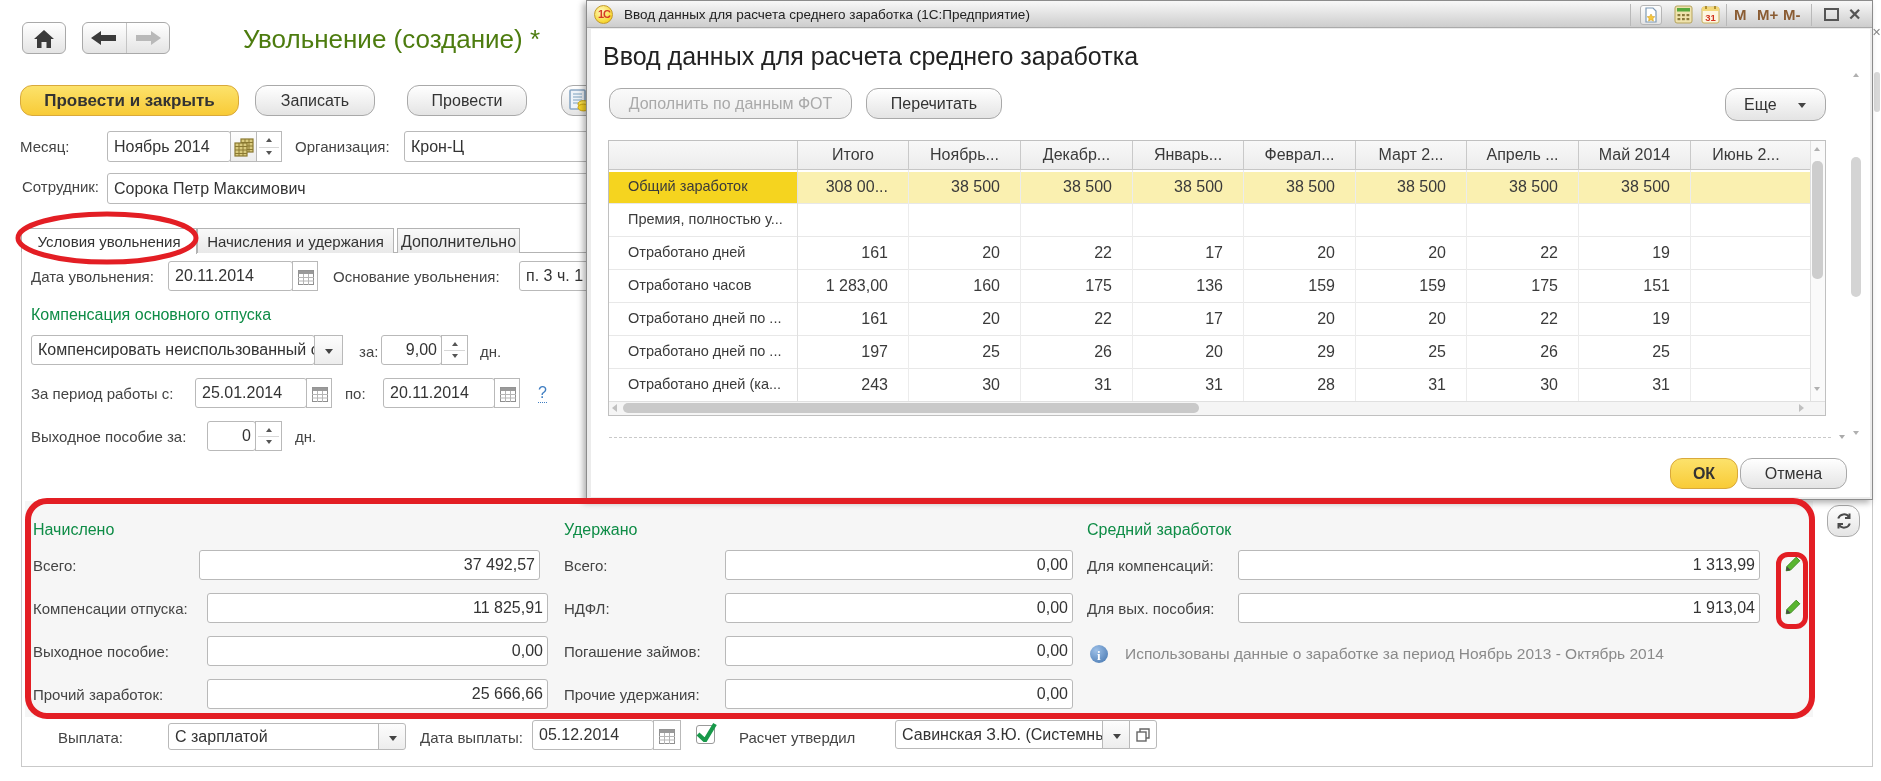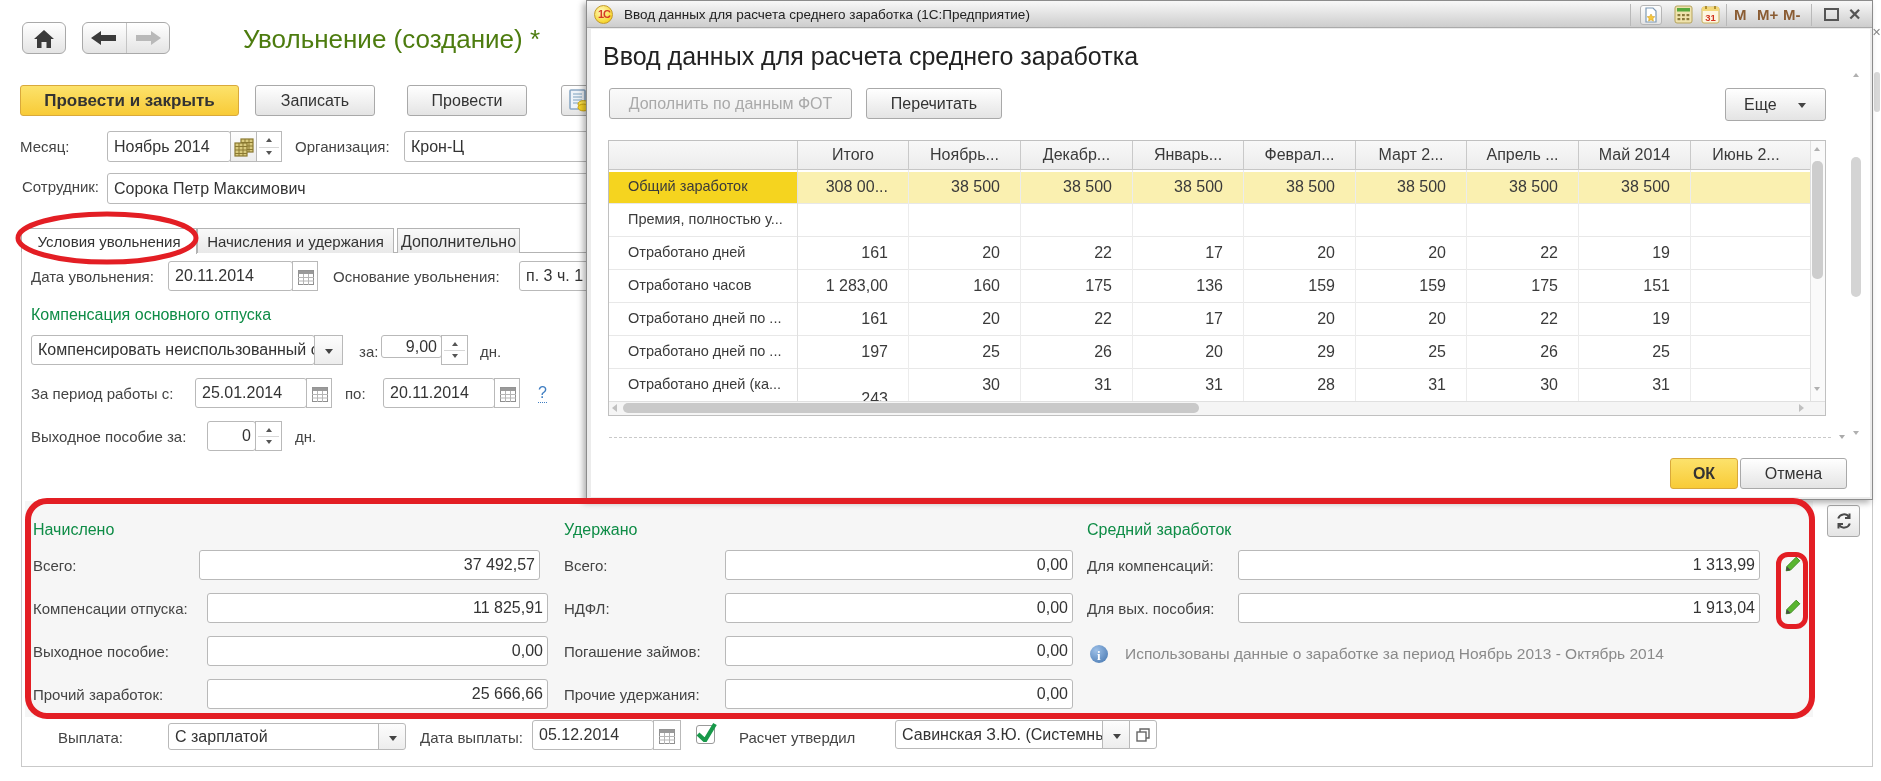--- a/index.html
+++ b/index.html
@@ -2,21 +2,21 @@
 <html><head>
 <meta charset="utf-8">
 <style>
 * { margin:0; padding:0; box-sizing:border-box; }
 html,body { width:1881px; height:781px; background:#fff; font-family:"Liberation Sans", sans-serif; overflow:hidden; position:relative; }
 .abs { position:absolute; }
 .lbl { position:absolute; font-size:15px; color:#444; white-space:nowrap; }
 .fld { position:absolute; background:#fff; border:1px solid #b9b9b9; border-radius:3px; font-size:16px; color:#333; white-space:nowrap; overflow:hidden; }
 .fld .tx { position:absolute; left:6px; top:50%; transform:translateY(-50%); }
 .fld .txr { position:absolute; right:4px; top:50%; transform:translateY(-50%); }
-.btn { position:absolute; border:1px solid #a9a9a9; border-radius:3px; background:linear-gradient(#ffffff,#e4e4e4); color:#333; font-size:16px; text-align:center; }
+.btn { position:absolute; border:1px solid #a9a9a9; border-radius:12px; background:linear-gradient(#ffffff,#e4e4e4); color:#333; font-size:16px; text-align:center; }
 .btn span { position:absolute; left:0; right:0; top:50%; transform:translateY(-50%); }
 .grn { color:#0e8c46; }
 .arrbtn { position:absolute; border:1px solid #b9b9b9; background:linear-gradient(#fdfdfd,#ededed); }
 .tridown { width:0; height:0; border-left:4px solid transparent; border-right:4px solid transparent; border-top:5px solid #444; position:absolute; }
 .triup { width:0; height:0; border-left:3px solid transparent; border-right:3px solid transparent; border-bottom:4px solid #555; position:absolute; }
 .tridn2 { width:0; height:0; border-left:3px solid transparent; border-right:3px solid transparent; border-top:4px solid #555; position:absolute; }
 .red { position:absolute; border:6px solid #e31e24; z-index:30; }
 </style>
 </head>
 <body>
@@ -131,21 +131,21 @@
 
   <div class="lbl grn" style="left:31px;top:306px;font-size:16px;">Компенсация основного отпуска</div>
 
   <div class="fld" style="left:31px;top:335px;width:284px;height:30px;">
       <span class="tx">Компенсировать неиспользованный о</span>
     </div>
   <div class="arrbtn" style="left:314px;top:335px;width:29px;height:30px;">
       <div class="tridown" style="left:10px;top:13px;"></div>
     </div>
   <div class="lbl" style="left:359px;top:343px;">за:</div>
-  <div class="fld" style="left:381px;top:335px;width:61px;height:23px;">
+  <div class="fld" style="left:381px;top:335px;width:61px;height:30px;">
       <span class="txr">9,00</span>
     </div>
   <div class="arrbtn" style="left:441px;top:335px;width:27px;height:30px;background:#fff;">
     <div class="triup" style="left:10px;top:6px;"></div>
     <div class="tridn2" style="left:10px;top:18px;"></div>
     <div style="position:absolute;left:2px;top:14px;width:21px;height:1px;background:#d7d7d7;"></div>
   </div>
   <div class="lbl" style="left:480px;top:343px;">дн.</div>
 
   <div class="lbl" style="left:31px;top:385px;">За период работы с:</div>
@@ -424,21 +424,21 @@
     <div class="abs" style="left:188px;top:194px;width:91px;height:33px;line-height:33px;text-align:right;">197</div>
     <div class="abs" style="left:299px;top:194px;width:92px;height:33px;line-height:33px;text-align:right;">25</div>
     <div class="abs" style="left:411px;top:194px;width:92px;height:33px;line-height:33px;text-align:right;">26</div>
     <div class="abs" style="left:523px;top:194px;width:91px;height:33px;line-height:33px;text-align:right;">20</div>
     <div class="abs" style="left:634px;top:194px;width:92px;height:33px;line-height:33px;text-align:right;">29</div>
     <div class="abs" style="left:746px;top:194px;width:91px;height:33px;line-height:33px;text-align:right;">25</div>
     <div class="abs" style="left:857px;top:194px;width:92px;height:33px;line-height:33px;text-align:right;">26</div>
     <div class="abs" style="left:969px;top:194px;width:92px;height:33px;line-height:33px;text-align:right;">25</div>
     <div class="abs" style="left:0;top:260px;width:1201px;height:1px;background:#e8e8e8;"></div>
     <div class="abs" style="left:19px;top:227px;width:165px;height:33px;line-height:33px;font-size:14.5px;color:#3a3a3a;white-space:nowrap;overflow:hidden;">Отработано дней (ка...</div>
-    <div class="abs" style="left:188px;top:227px;width:91px;height:33px;line-height:33px;text-align:right;margin-top:14px;">243</div>
+    <div class="abs" style="left:188px;top:227px;width:91px;height:33px;line-height:33px;text-align:right;">243</div>
     <div class="abs" style="left:299px;top:227px;width:92px;height:33px;line-height:33px;text-align:right;">30</div>
     <div class="abs" style="left:411px;top:227px;width:92px;height:33px;line-height:33px;text-align:right;">31</div>
     <div class="abs" style="left:523px;top:227px;width:91px;height:33px;line-height:33px;text-align:right;">31</div>
     <div class="abs" style="left:634px;top:227px;width:92px;height:33px;line-height:33px;text-align:right;">28</div>
     <div class="abs" style="left:746px;top:227px;width:91px;height:33px;line-height:33px;text-align:right;">31</div>
     <div class="abs" style="left:857px;top:227px;width:92px;height:33px;line-height:33px;text-align:right;">30</div>
     <div class="abs" style="left:969px;top:227px;width:92px;height:33px;line-height:33px;text-align:right;">31</div>
     <div class="abs" style="left:188px;top:29px;width:1px;height:231px;background:#ececec;"></div>
     <div class="abs" style="left:299px;top:29px;width:1px;height:231px;background:#ececec;"></div>
     <div class="abs" style="left:411px;top:29px;width:1px;height:231px;background:#ececec;"></div>

